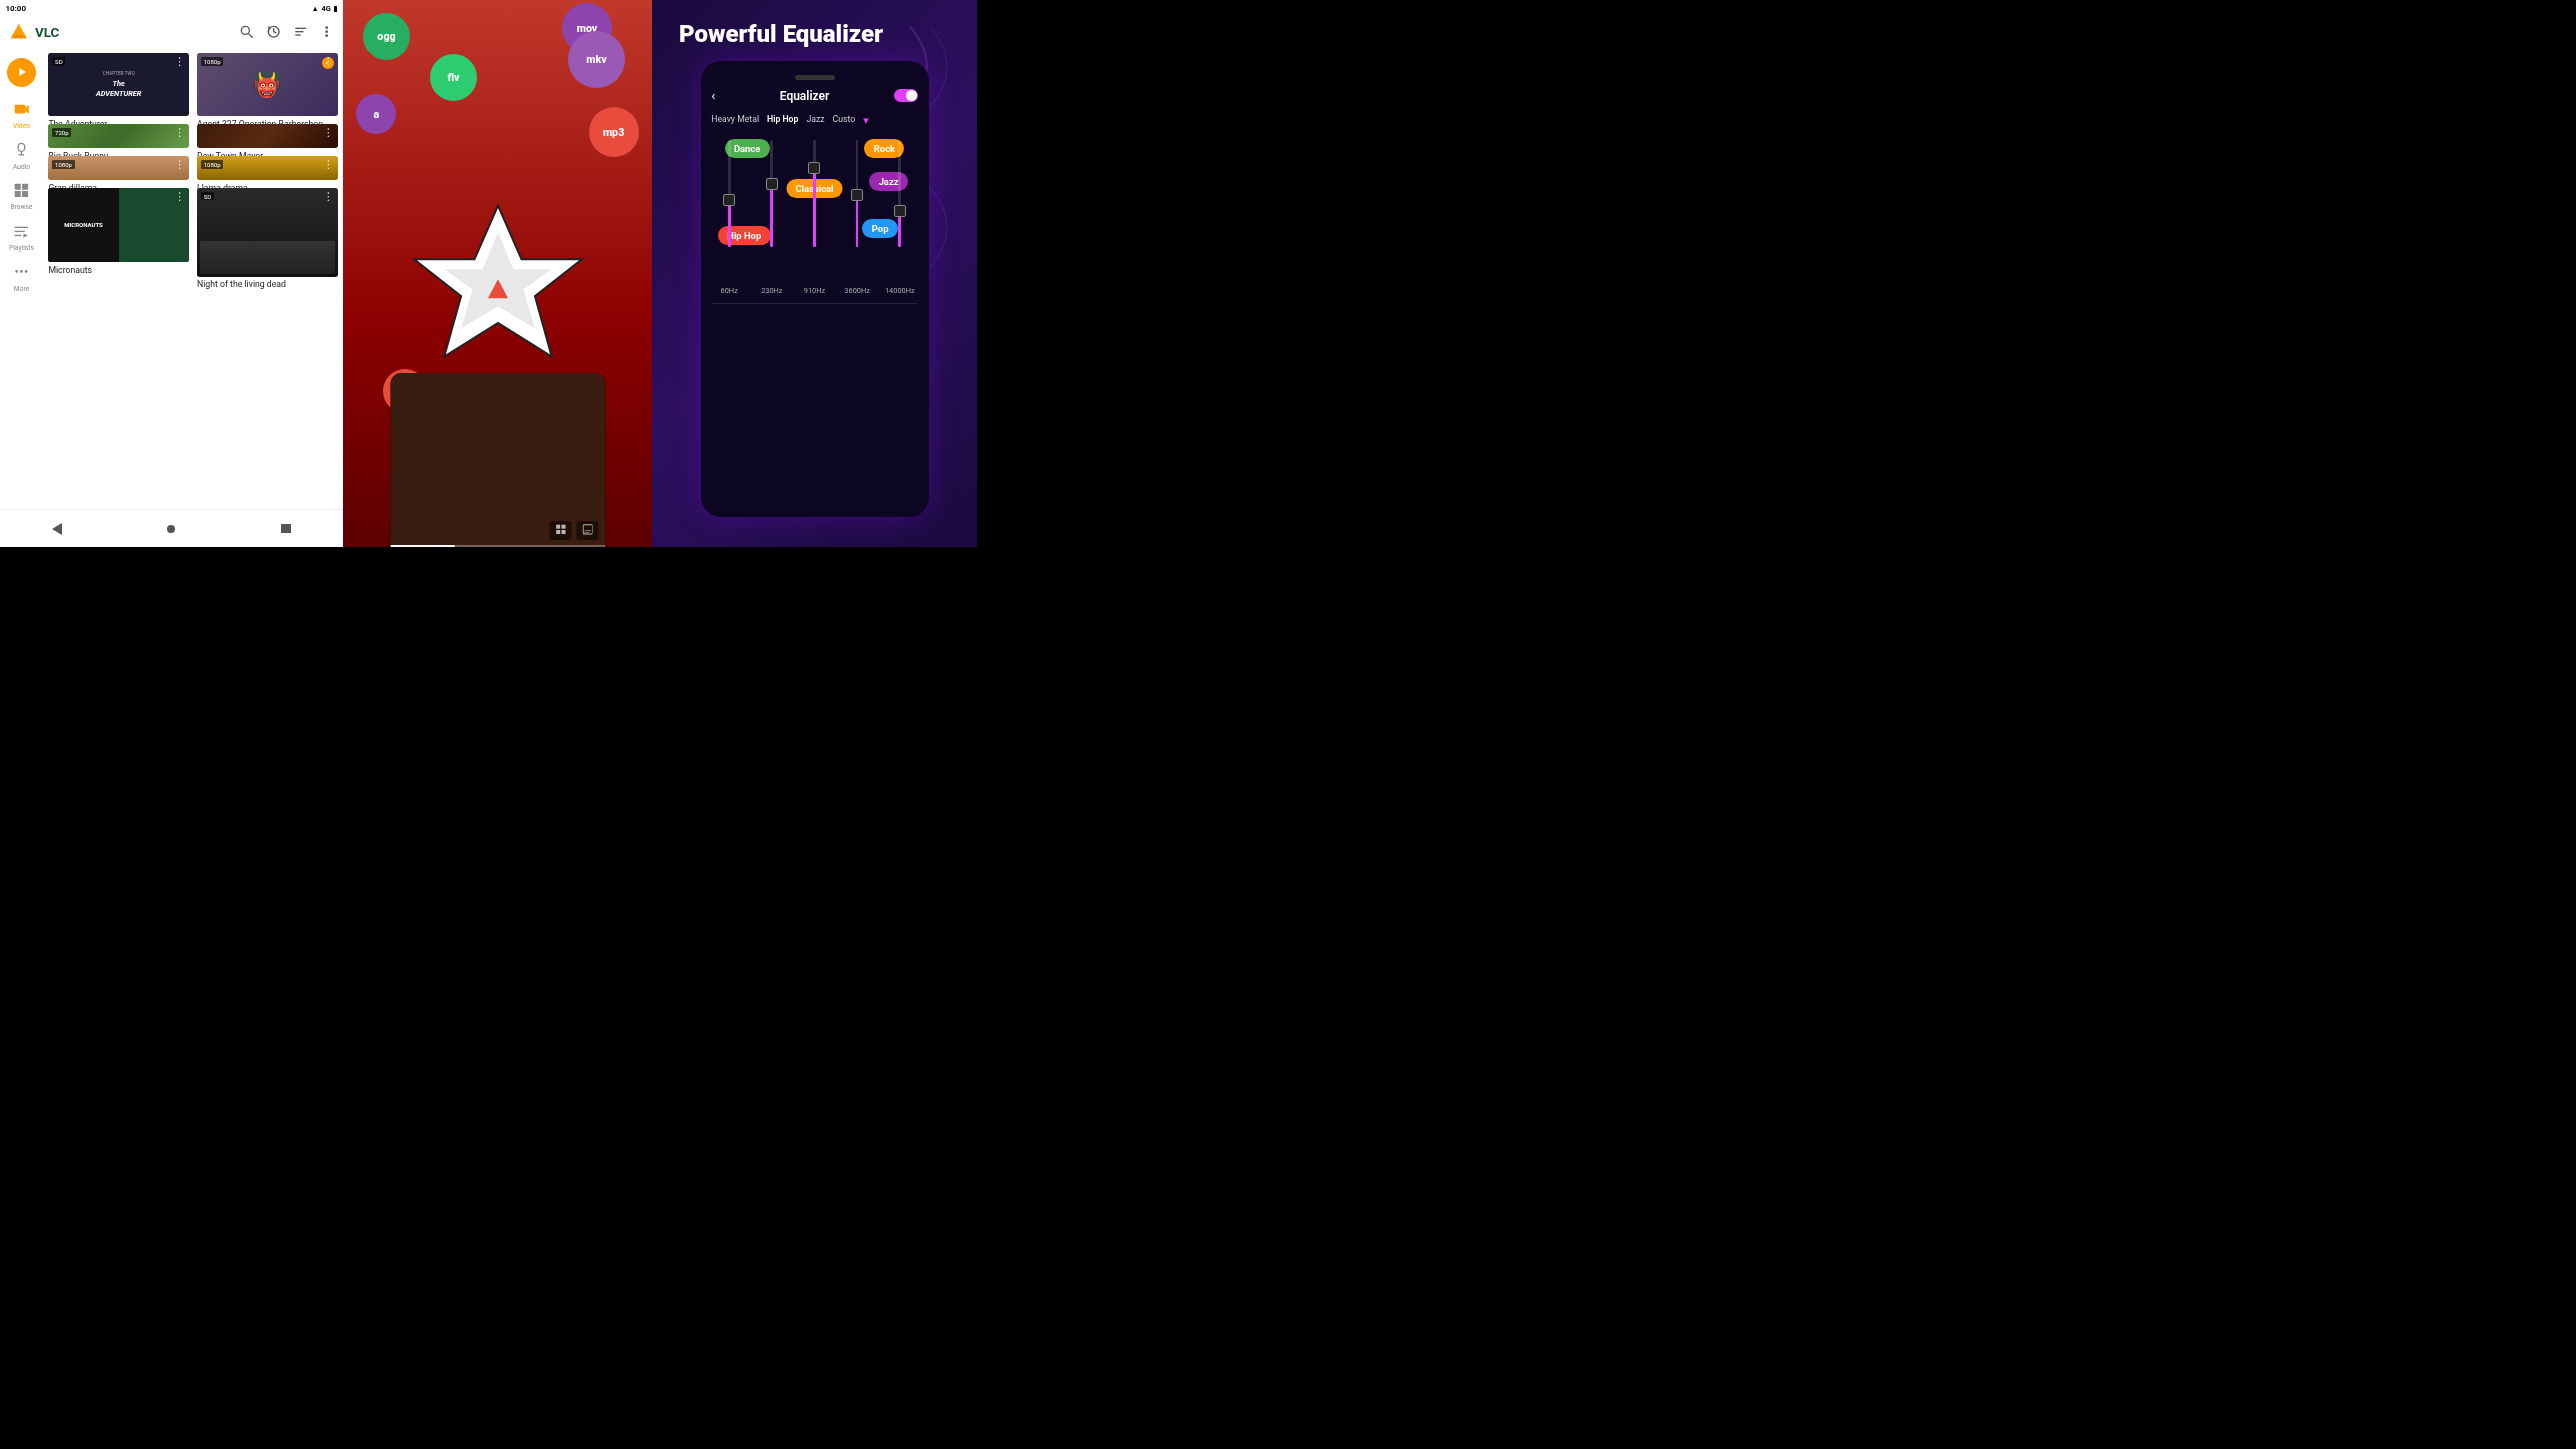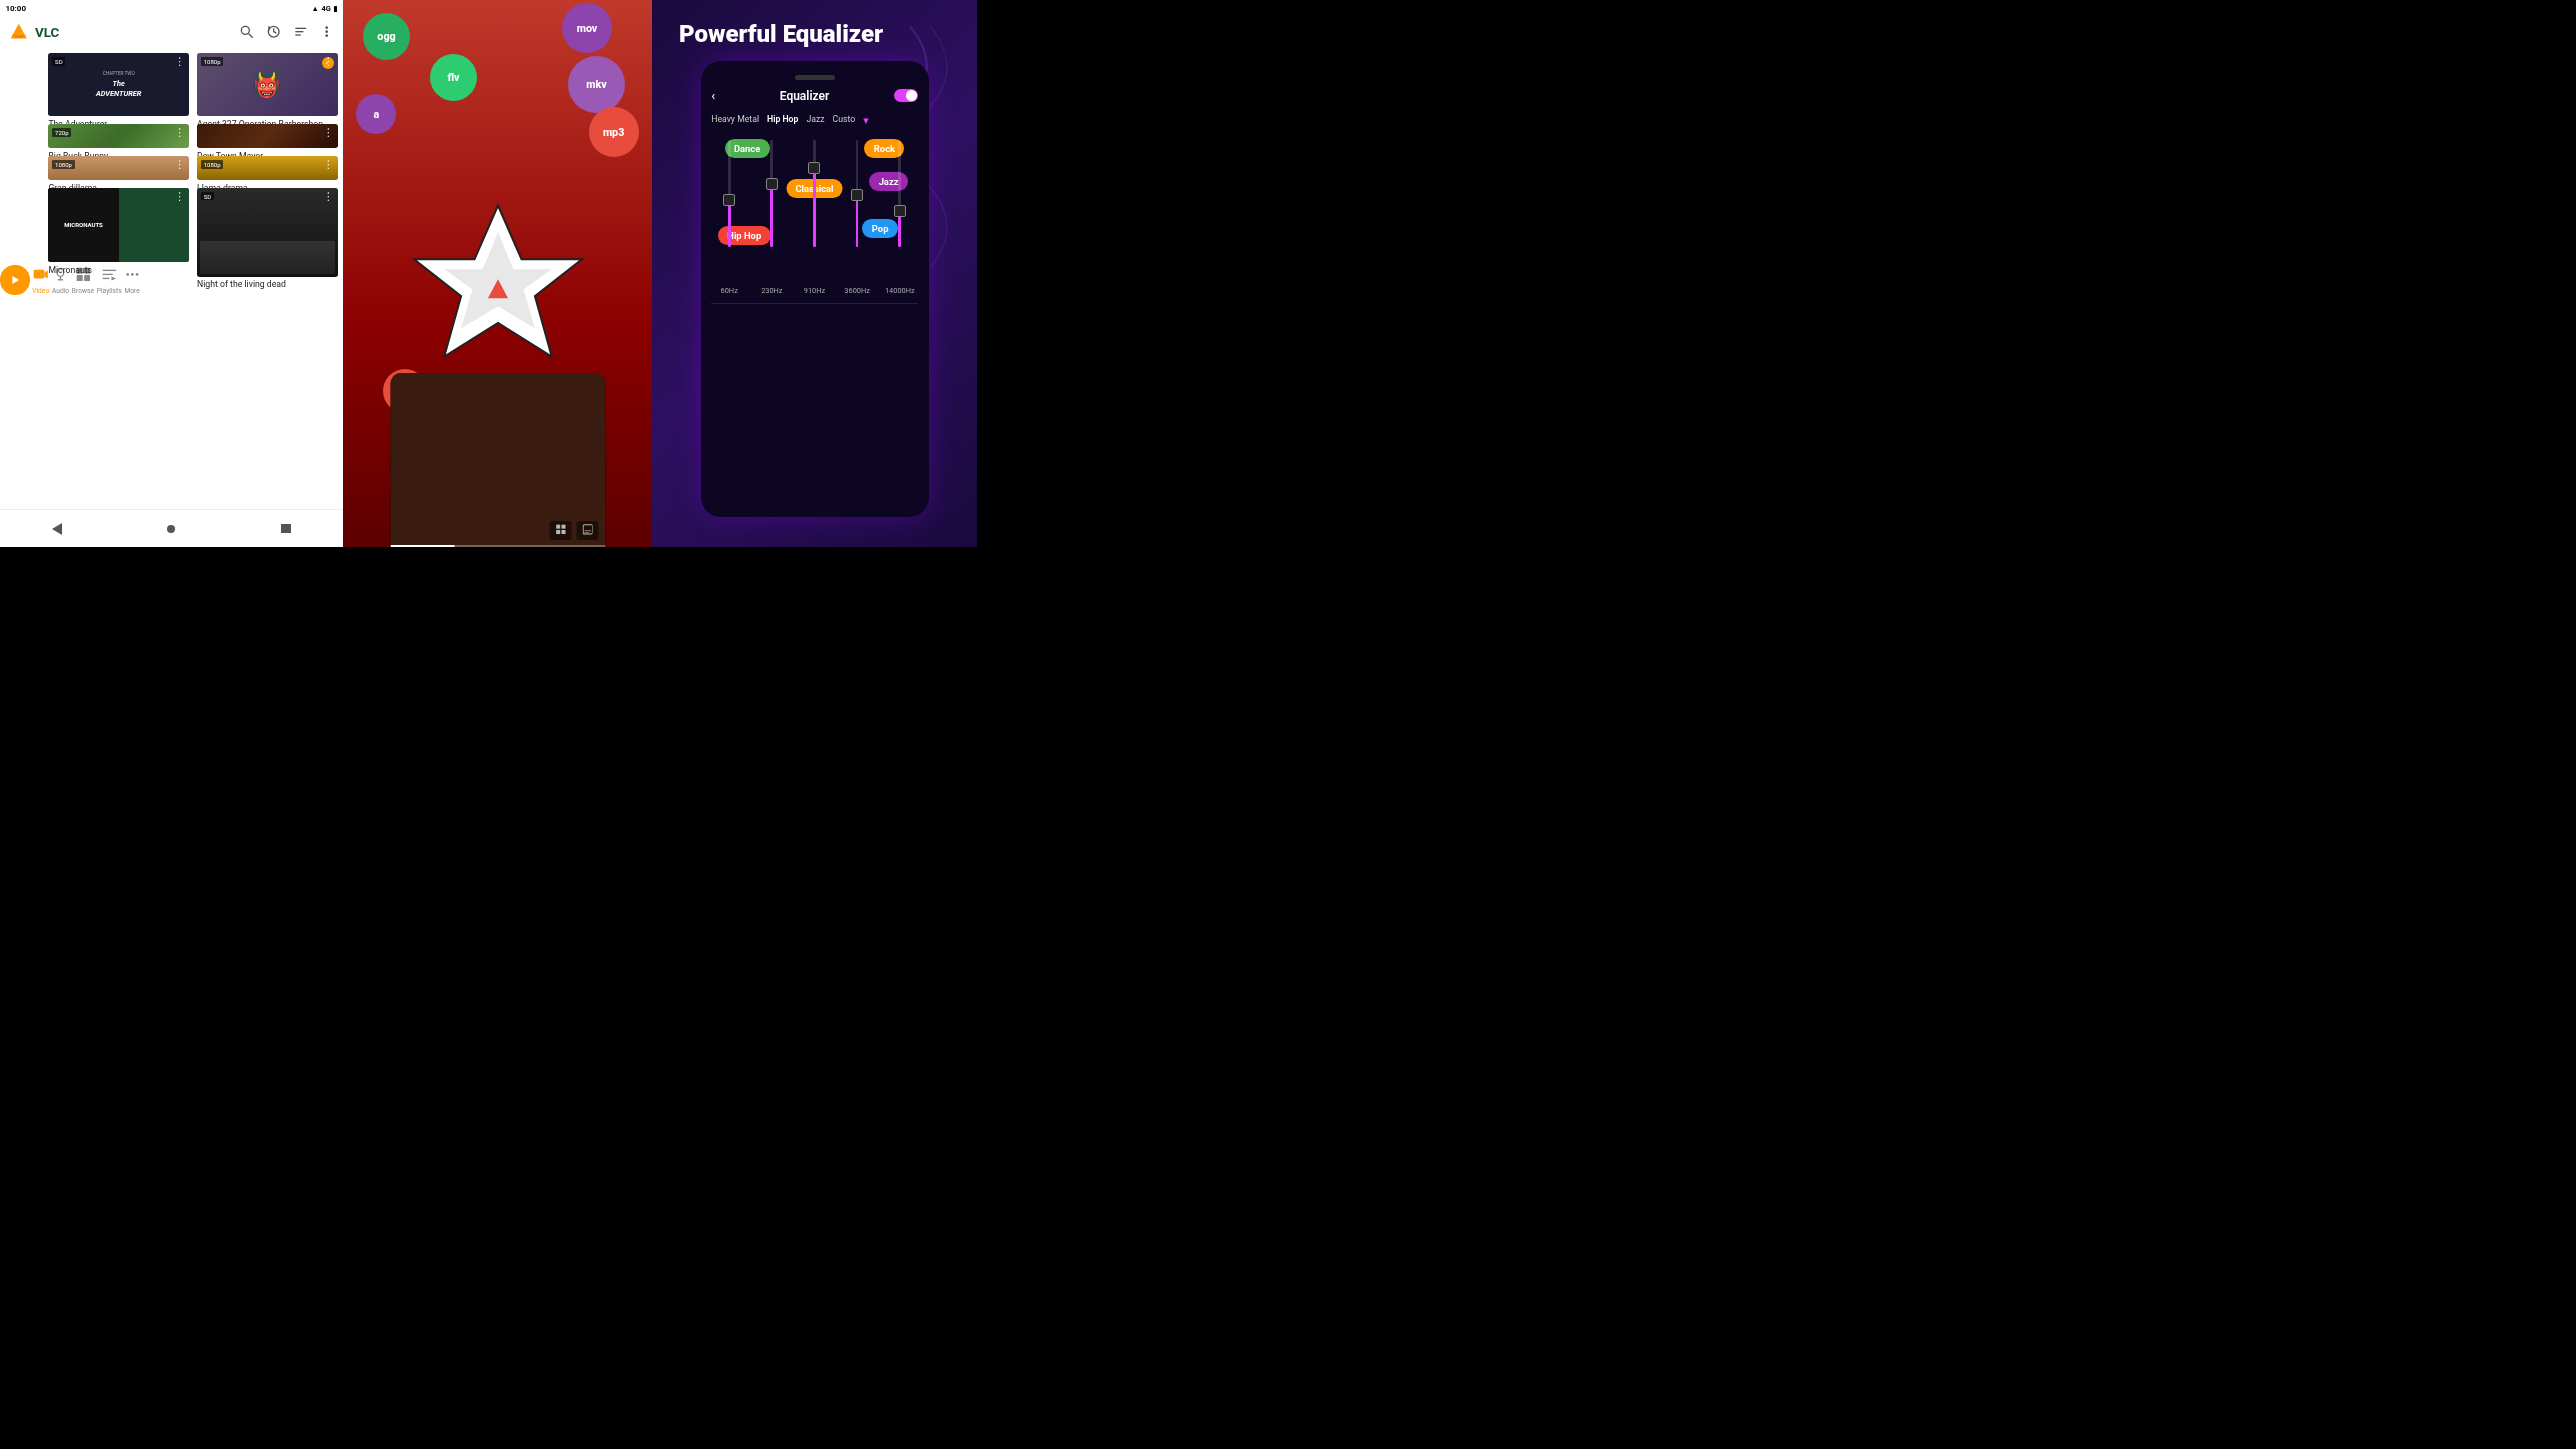--- a/index.html
+++ b/index.html
@@ -76,20 +76,21 @@
       display: flex;
       flex: 1;
       overflow: hidden;
     }
 
     
     .side-nav {
       width: 43px;
       background: #fff;
       display: flex;
+      flex-direction: column;
       align-items: center;
       padding-top: 5.4px;
       gap: 2.7px;
     }
     .nav-item {
       width: 38px;
       height: 38px;
       display: flex;
       flex-direction: column;
       align-items: center;
@@ -214,21 +215,21 @@
       display: flex;
       align-items: center;
       justify-content: center;
       font-weight: 800;
       font-size: 10.7px;
       color: #fff;
     }
     .bubble-ogg { width: 47px; height: 47px; background: #27ae60; top: 13.4px; left: 20px; }
     .bubble-mov { width: 50px; height: 50px; background: #8e44ad; top: 3.4px; right: 40px; }
     .bubble-flv { width: 47px; height: 47px; background: #2ecc71; top: 54px; left: 87px; }
-    .bubble-mkv { width: 57px; height: 57px; background: #9b59b6; top: 56px; right: 27px; }
+    .bubble-mkv { width: 57px; height: 57px; background: #9b59b6; top: 31px; right: 27px; }
     .bubble-mp3 { width: 50px; height: 50px; background: #e74c3c; top: 107px; right: 13.4px; }
     .bubble-a { width: 40px; height: 40px; background: #8e44ad; top: 94px; left: 13.4px; }
     .bubble-mp { width: 44px; height: 44px; background: #e74c3c; bottom: 134px; left: 40px; }
 
     
     .star-logo {
       position: absolute;
       top: 50%;
       left: 50%;
       transform: translate(-50%, -40%);

